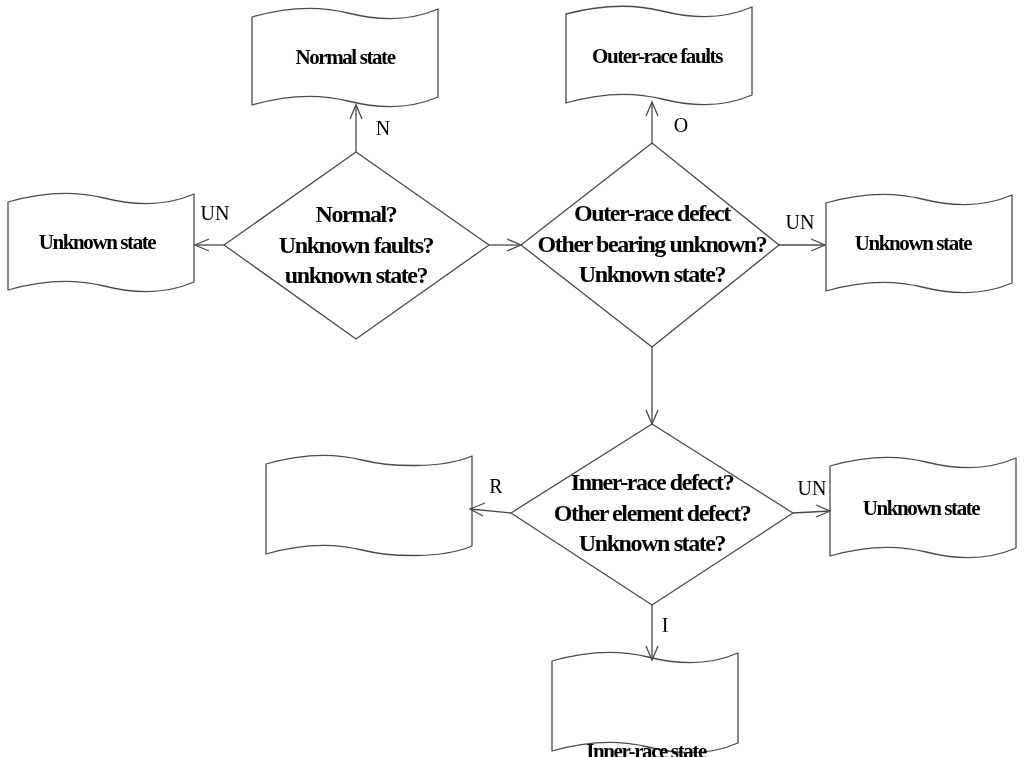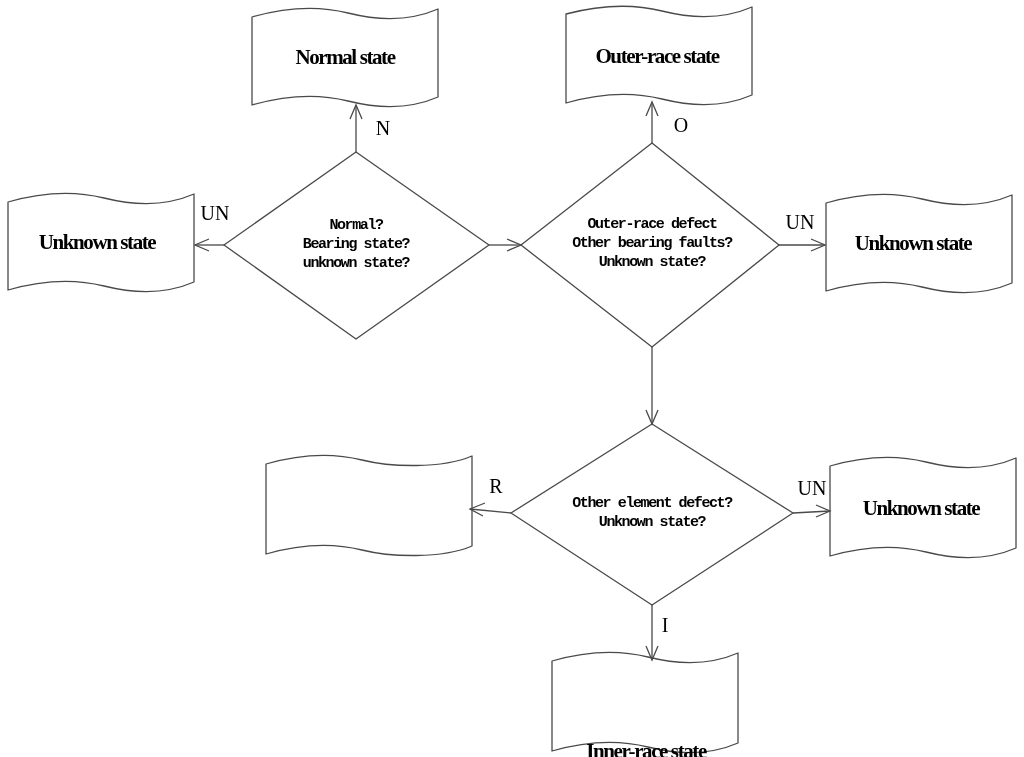--- a/index.html
+++ b/index.html
@@ -51,22 +51,21 @@
     font-weight: bold;
     letter-spacing: -1.4px;
     white-space: nowrap;
     transform: translate(-50%, -50%);
     line-height: 1.28;
   }
   .flag-label {
     font-size: 21px;
   }
   .decision-label {
-    font-size: 15px;
-    font-family: Liberation Mono, monospace;
+    font-size: 24px;
   }
   .decision-label .dline {
     display: block;
   }
   .edge-label {
     position: absolute;
     color: #000000;
     font-family: "Liberation Serif", "DejaVu Serif", serif;
     font-size: 20px;
     font-weight: normal;
@@ -151,44 +150,45 @@
 
     <g>
       <line class="edge-line" x1="652" y1="605" x2="652" y2="660"></line>
       <path class="arrow-head" d="M 646,646 L 652,660 L 658,646"></path>
     </g>
 
   </svg>
 
   <div class="node-text flag-label" style="left:345px; top:57px;">Normal state</div>
 
-  <div class="node-text flag-label" style="left:657px; top:56px;">Outer-race state</div>
+  <div class="node-text flag-label" style="left:657px; top:56px;">Outer-race faults</div>
 
   <div class="node-text flag-label" style="left:97px; top:242px;">Unknown state</div>
 
   <div class="node-text flag-label" style="left:913px; top:243px;">Unknown state</div>
 
   <div class="node-text flag-label" style="left:921px; top:508px;">Unknown state</div>
 
 
   <div class="node-text flag-label" style="left:646px; top:703px;margin-top:48px;">Inner-race state</div>
 
   <div class="node-text decision-label" style="left:356px; top:245px;">
     <span class="dline">Normal?</span>
-    <span class="dline">Bearing state?</span>
+    <span class="dline">Unknown faults?</span>
     <span class="dline">unknown state?</span>
   </div>
 
   <div class="node-text decision-label" style="left:652px; top:244px;">
     <span class="dline">Outer-race defect</span>
-    <span class="dline">Other bearing faults?</span>
+    <span class="dline">Other bearing unknown?</span>
     <span class="dline">Unknown state?</span>
   </div>
 
   <div class="node-text decision-label" style="left:652px; top:513px;">
+    <span class="dline">Inner-race defect?</span>
     <span class="dline">Other element defect?</span>
     <span class="dline">Unknown state?</span>
   </div>
 
   <div class="edge-label" style="left:383px; top:128px;">N</div>
 
   <div class="edge-label" style="left:681px; top:125px;">O</div>
 
   <div class="edge-label" style="left:215px; top:213px;">UN</div>
 

